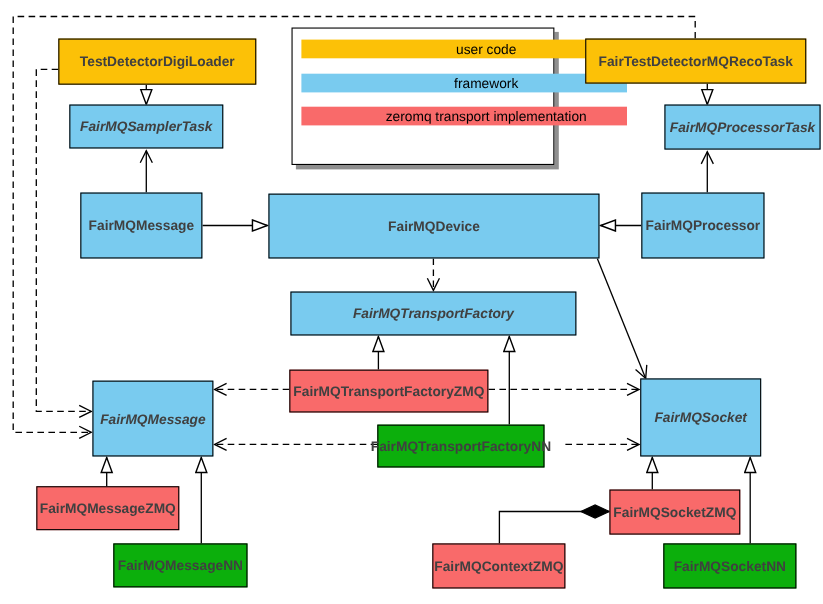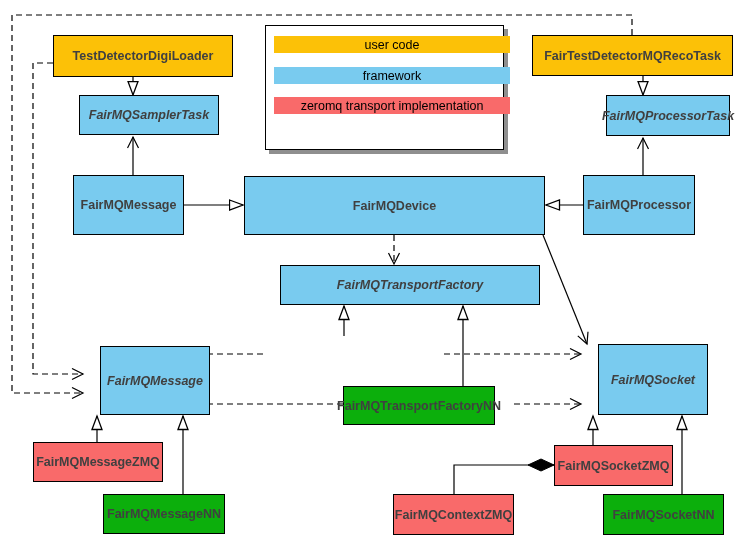--- a/index.html
+++ b/index.html
@@ -18,46 +18,47 @@
     align-items:center;
     justify-content:center;
     border:1.4px solid #000;
     font-weight:bold;
     font-size:12.5px;
     color:#404040;
     text-align:center;
     box-sizing:border-box;
     white-space:nowrap;
   }
-  .abstract { font-style:italic;margin-left:16px; }
+  .abstract { font-style:italic; }
   .c-yellow { background:#FCC107; }
   .c-blue   { background:#79CBEF; }
   .c-red    { background:#F96A6A; }
   .c-green  { background:#0CAF0C; }
   #legend {
     position:absolute;
     left:265px; top:25px;
     width:239px; height:125px;
     background:#fff;
     border:1.6px solid #000;
     box-shadow:4px 4px 0 #8f8f8f;
     z-index:2;
     box-sizing:border-box;
   }
   .legend-bar {
     position:absolute;
     left:8px;
-    width:236px; height:17px;
+    width:256px; height:17px;
     display:flex;
     align-items:center;
     justify-content:center;
     font-size:12.5px;
     font-weight:normal;
     color:#000;
     white-space:nowrap;
+    padding-left:40px;
   }
 </style>
 </head>
 <body>
 
 <div id="canvas">
 
   <svg id="edges" width="748" height="549" viewBox="0 0 748 549">
     <defs>
       <marker id="tri" markerUnits="userSpaceOnUse" markerWidth="17" markerHeight="14" refX="14.5" refY="6" orient="auto">
@@ -100,28 +101,29 @@
   <div id="legend">
     <div class="legend-bar c-yellow" style="top:10px">user code</div>
     <div class="legend-bar c-blue" style="top:41px">framework</div>
     <div class="legend-bar c-red" style="top:71px">zeromq transport implementation</div>
   </div>
 
   <div class="node c-yellow" style="left:53px;top:35px;width:180px;height:42px">TestDetectorDigiLoader</div>
   <div class="node c-yellow" style="left:532px;top:35px;width:201px;height:41px">FairTestDetectorMQRecoTask</div>
 
   <div class="node c-blue abstract" style="left:63px;top:95px;width:140px;height:40px">FairMQSamplerTask</div>
-  <div class="node c-blue abstract" style="left:590px;top:95px;width:124px;height:41px">FairMQProcessorTask</div>
+  <div class="node c-blue abstract" style="left:604px;top:95px;width:142px;height:41px">FairMQProcessorTask</div>
 
   <div class="node c-blue" style="left:73px;top:175px;width:111px;height:60px">FairMQMessage</div>
   <div class="node c-blue" style="left:244px;top:176px;width:301px;height:59px">FairMQDevice</div>
   <div class="node c-blue abstract" style="left:264px;top:265px;width:260px;height:40px">FairMQTransportFactory</div>
 
   <div class="node c-blue" style="left:583px;top:175px;width:112px;height:60px">FairMQProcessor</div>
 
+  <div class="node c-red" style="left:263px;top:336px;width:181px;height:39px">FairMQTransportFactoryZMQ</div>
   <div class="node c-green" style="left:343px;top:386px;width:152px;height:39px">FairMQTransportFactoryNN</div>
 
   <div class="node c-blue abstract" style="left:84px;top:346px;width:110px;height:69px">FairMQMessage</div>
   <div class="node c-blue abstract" style="left:582px;top:344px;width:110px;height:71px">FairMQSocket</div>
 
   <div class="node c-red" style="left:33px;top:442px;width:130px;height:40px">FairMQMessageZMQ</div>
   <div class="node c-green" style="left:103px;top:494px;width:122px;height:40px">FairMQMessageNN</div>
 
   <div class="node c-red" style="left:554px;top:445px;width:119px;height:41px">FairMQSocketZMQ</div>
   <div class="node c-green" style="left:603px;top:494px;width:121px;height:41px">FairMQSocketNN</div>

